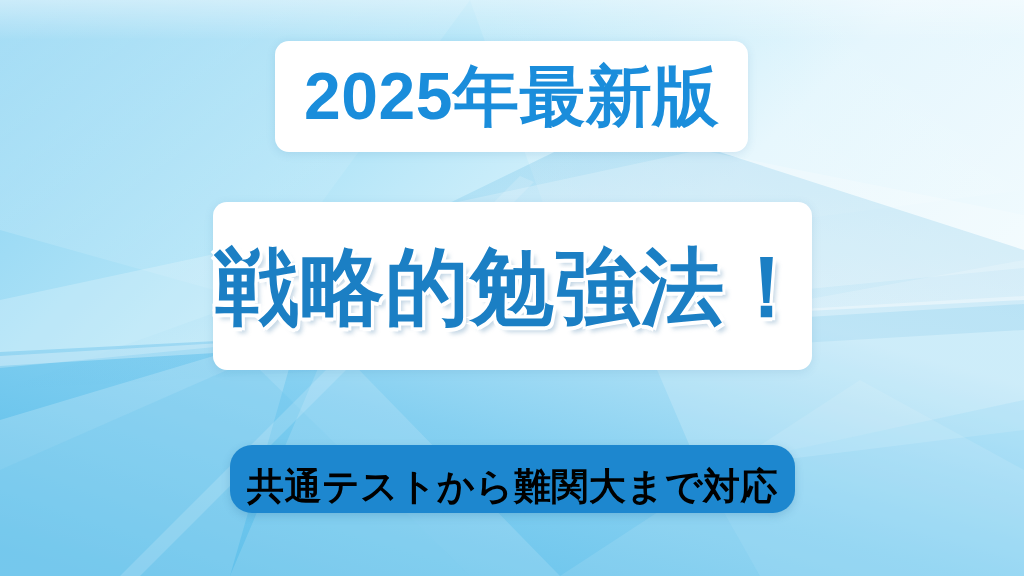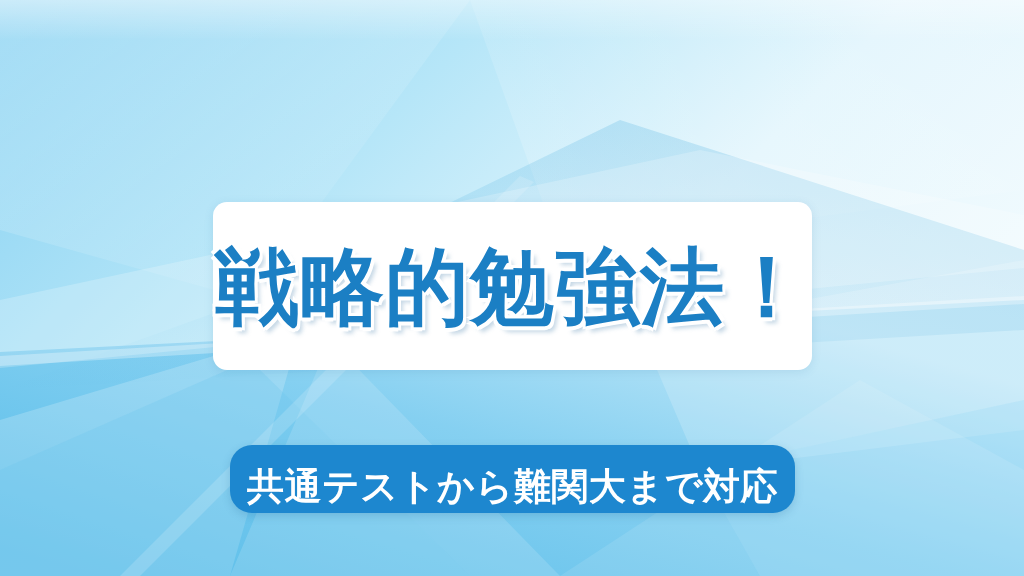--- a/index.html
+++ b/index.html
@@ -120,21 +120,21 @@
     border-radius: 22px;
     box-shadow: 0 3px 8px rgba(30, 100, 150, 0.22);
     display: flex;
     align-items: center;
     justify-content: center;
   }
   .badge-text {
     font-size: 37px;
     font-weight: 700;
     line-height: 1;
-    color: #ffffff;
+    color: #000000;
     letter-spacing: 0.5px;
     white-space: nowrap;
     transform: translateY(-1px);
     margin-top: 17px;
   }
 </style>
 </head>
 <body>
 
 <div id="thumbnail">
@@ -189,20 +189,23 @@
     <path d="M560,576 L860,380 L1024,470 L1024,576 Z" fill="#ffffff" opacity="0.10"></path>
 
     <path d="M0,356 L1024,296 L1024,304 L0,366 Z" fill="#ffffff" opacity="0.30"></path>
     <path d="M120,576 L520,176 L534,182 L140,576 Z" fill="#ffffff" opacity="0.16"></path>
 
     <rect x="0" y="0" width="1024" height="40" fill="url(#gTopHaze)" opacity="0.5"></rect>
   </svg>
 
   <div class="content">
 
+    <div class="eyebrow-card">
+      <span class="eyebrow-text">2025年最新版</span>
+    </div>
 
     <div class="headline-card">
       <span class="headline-line2">戦略的勉強法！</span>
     </div>
 
     <div class="badge-pill">
       <span class="badge-text">共通テストから難関大まで対応</span>
     </div>
 
   </div>

